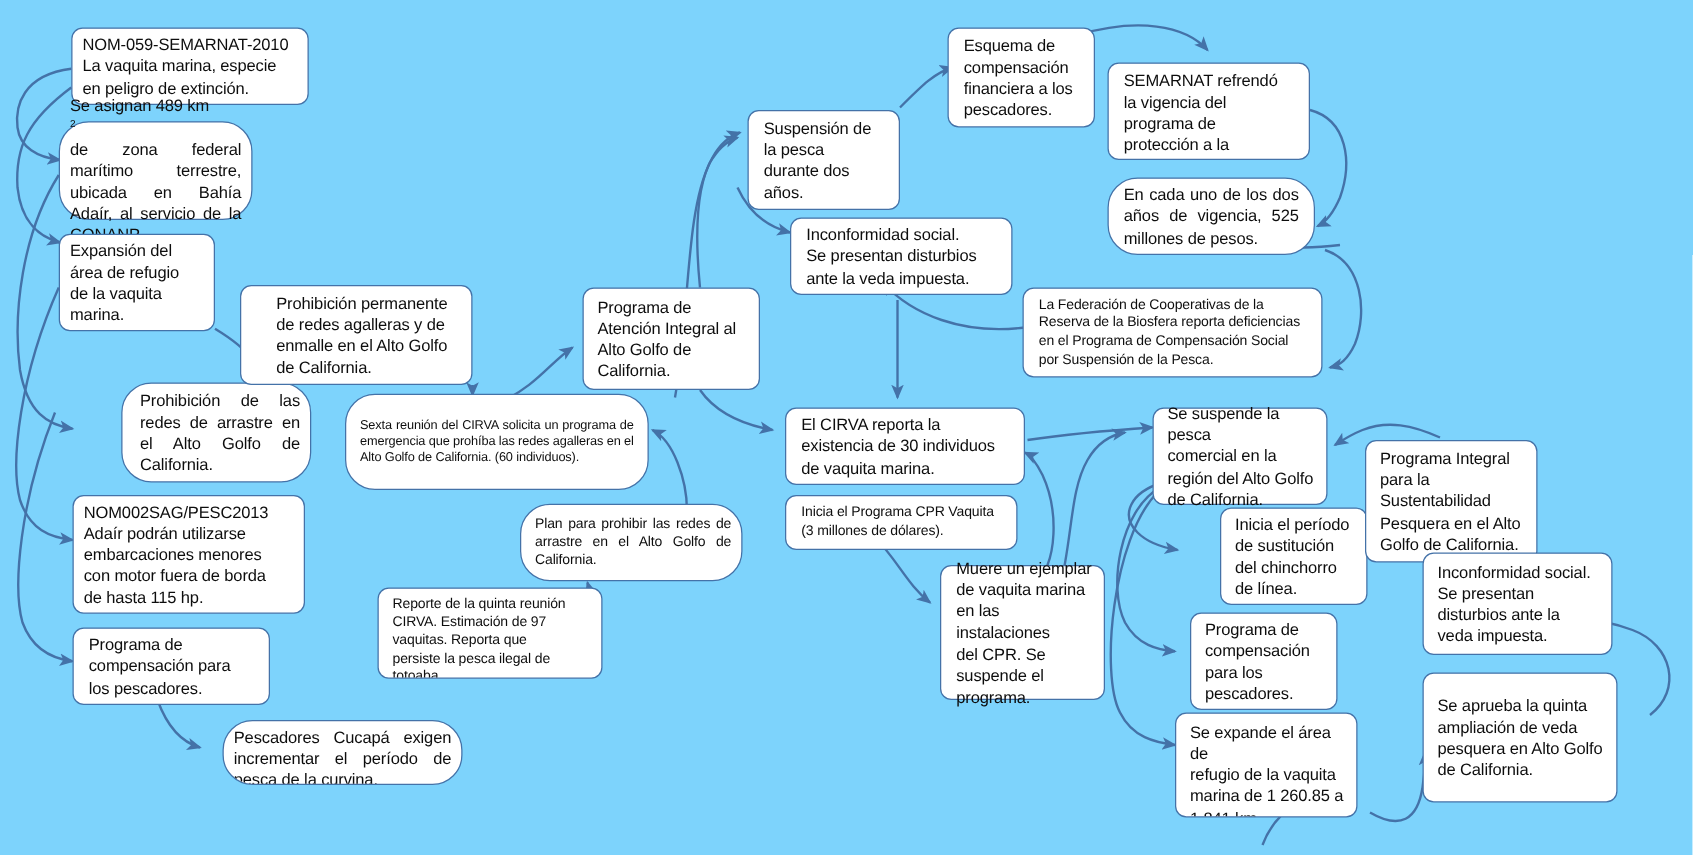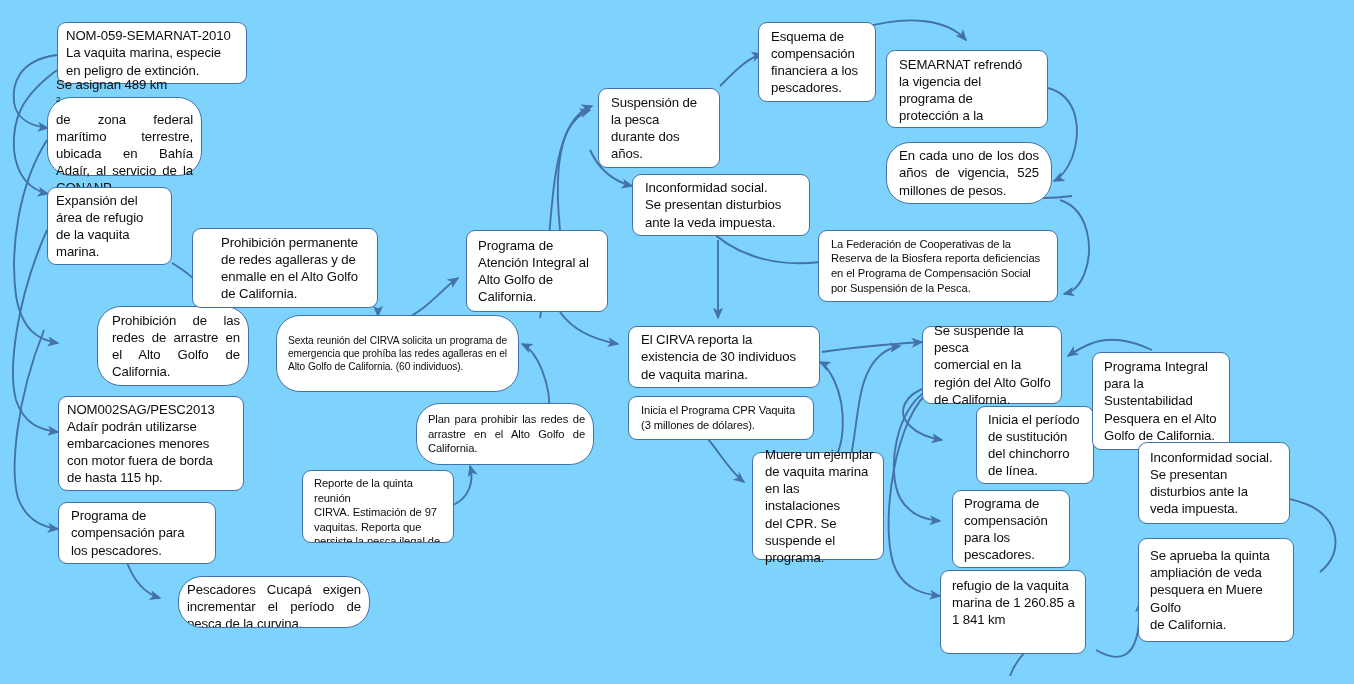--- a/index.html
+++ b/index.html
@@ -167,21 +167,21 @@
   </div>
 
   <div class="node sz10 just" style="left:276px;top:315px;width:243px;height:77px;padding-left:11px;padding-right:11px;">
     <span>Sexta reunión del CIRVA solicita un programa de emergencia que prohíba las redes agalleras en el Alto Golfo de California. (60 individuos).</span>
   </div>
 
   <div class="node sz11 just" style="left:416px;top:403px;width:178px;height:62px;padding-left:11px;">
     <span>Plan para prohibir las redes de arrastre en el Alto Golfo de California.</span>
   </div>
 
-  <div class="node sz11 clip" style="left:302px;top:470px;width:152px;height:73px;padding-top:5px;padding-left:11px;">
+  <div class="node sz11 clip" style="left:302px;top:470px;width:180px;height:73px;padding-top:5px;padding-left:11px;">
     <span>
       <span>Reporte de la quinta reunión</span>
       <span>CIRVA. Estimación de 97</span>
       <span>vaquitas. Reporta que</span>
       <span>persiste la pesca ilegal de</span>
       <span>totoaba.</span>
     </span>
   </div>
 
   <div class="node sz13" style="left:466px;top:230px;width:142px;height:82px;padding-left:11px;">
@@ -289,20 +289,21 @@
     <span>
       <span>Programa de</span>
       <span>compensación</span>
       <span>para los</span>
       <span>pescadores.</span>
     </span>
   </div>
 
   <div class="node sz13 clip" style="left:940px;top:570px;width:146px;height:84px;padding-top:6px;padding-left:11px;">
     <span>
+      <span>Se expande el área de</span>
       <span>refugio de la vaquita</span>
       <span>marina de 1 260.85 a</span>
       <span>
           <span>1 841 km</span>
         </span>
     </span>
   </div>
 
   <div class="node sz13" style="left:1092px;top:352px;width:138px;height:98px;padding-left:11px;">
     <span>
@@ -320,18 +321,18 @@
       <span>Se presentan</span>
       <span>disturbios ante la</span>
       <span>veda impuesta.</span>
     </span>
   </div>
 
   <div class="node sz13" style="left:1138px;top:538px;width:156px;height:104px;padding-left:11px;">
     <span>
       <span>Se aprueba la quinta</span>
       <span>ampliación de veda</span>
-      <span>pesquera en Muere Golfo</span>
+      <span>pesquera en Alto Golfo</span>
       <span>de California.</span>
     </span>
   </div>
 
 </div>
 
 </body></html>

